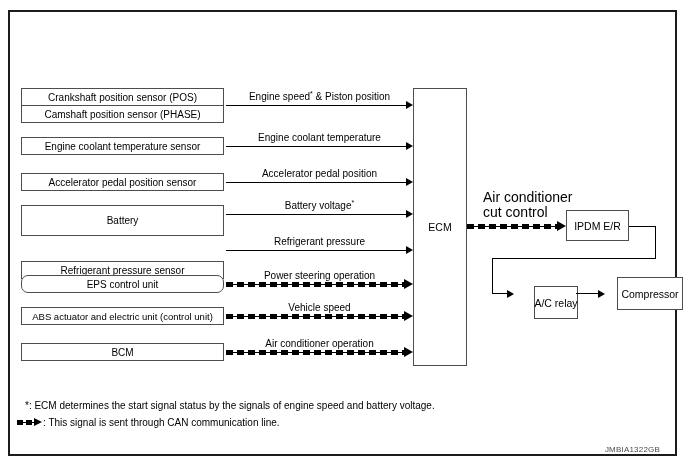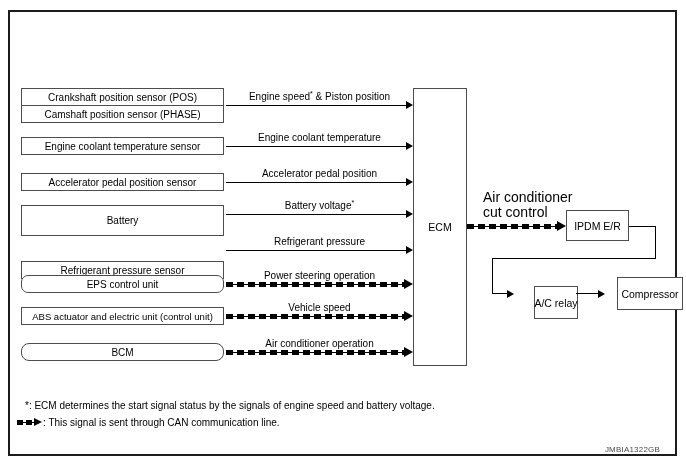--- a/index.html
+++ b/index.html
@@ -96,21 +96,21 @@
   </div>
   <div class="src-box" style="top:241px;height:18px;margin-top:20px;">
     <span>Refrigerant pressure sensor</span>
   </div>
   <div class="src-box" style="top:275px;height:18px;border-radius:7px;">
     <span>EPS control unit</span>
   </div>
   <div class="src-box" style="top:307px;height:18px;font-size:9.5px;">
     <span>ABS actuator and electric unit (control unit)</span>
   </div>
-  <div class="src-box" style="top:343px;height:18px;border-radius:8px;">
+  <div class="src-box" style="top:343px;height:18px;">
     <span>BCM</span>
   </div>
 
   <div class="conn" style="left:226px;top:105px;width:187px;">
     <div class="sig-label"><span>Engine speed</span><sup>*</sup><span> &amp; Piston position</span></div>
     <div class="line"></div>
     <div class="head"></div>
   </div>
   <div class="conn" style="left:226px;top:146px;width:187px;">
     <div class="sig-label"><span>Engine coolant temperature</span></div>

